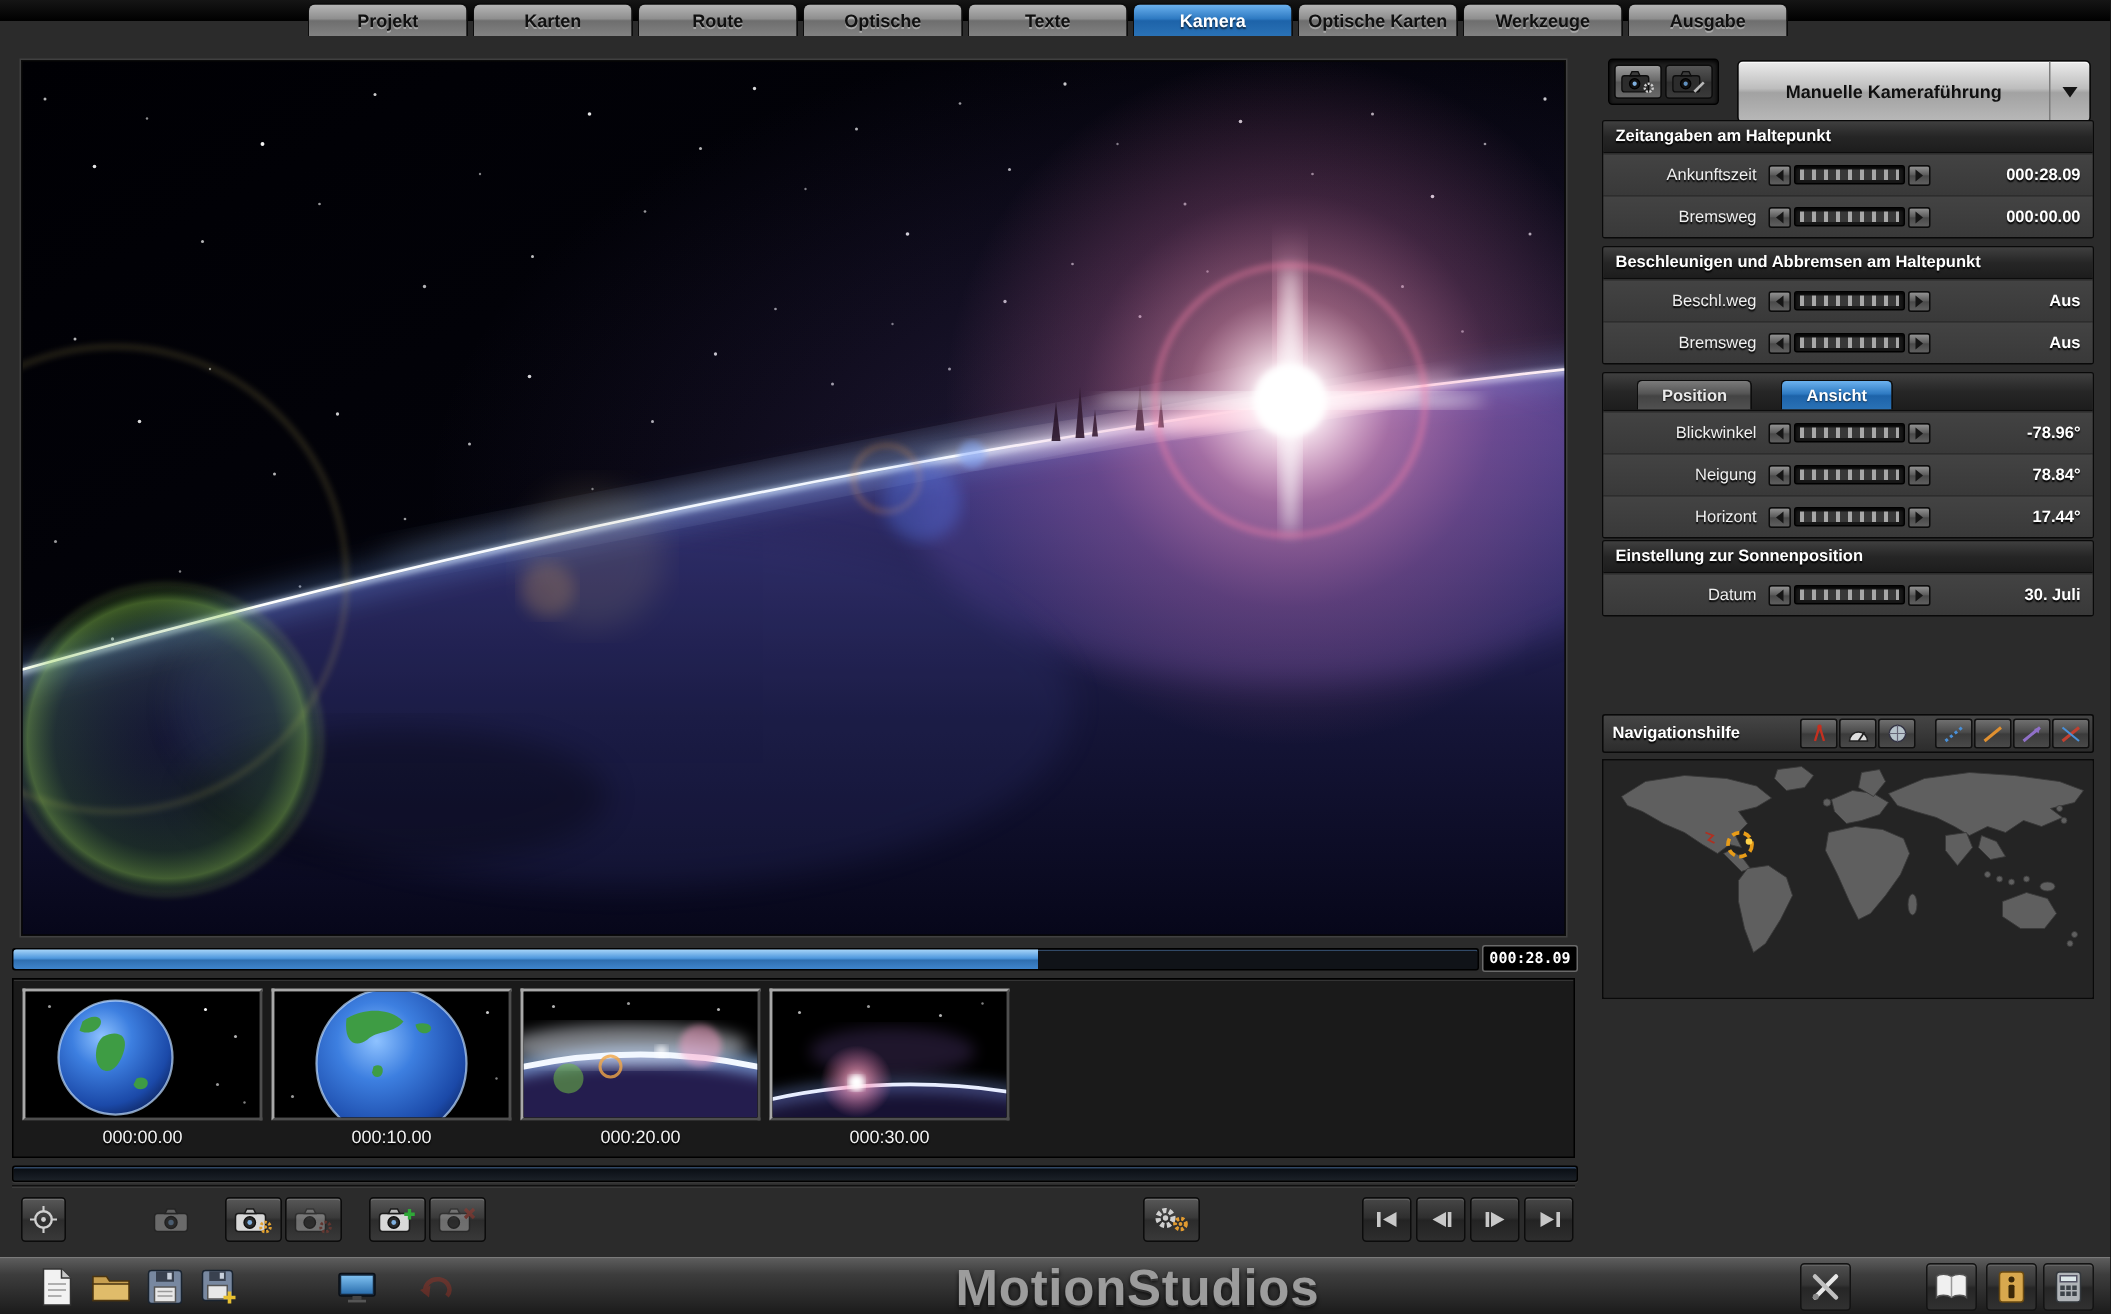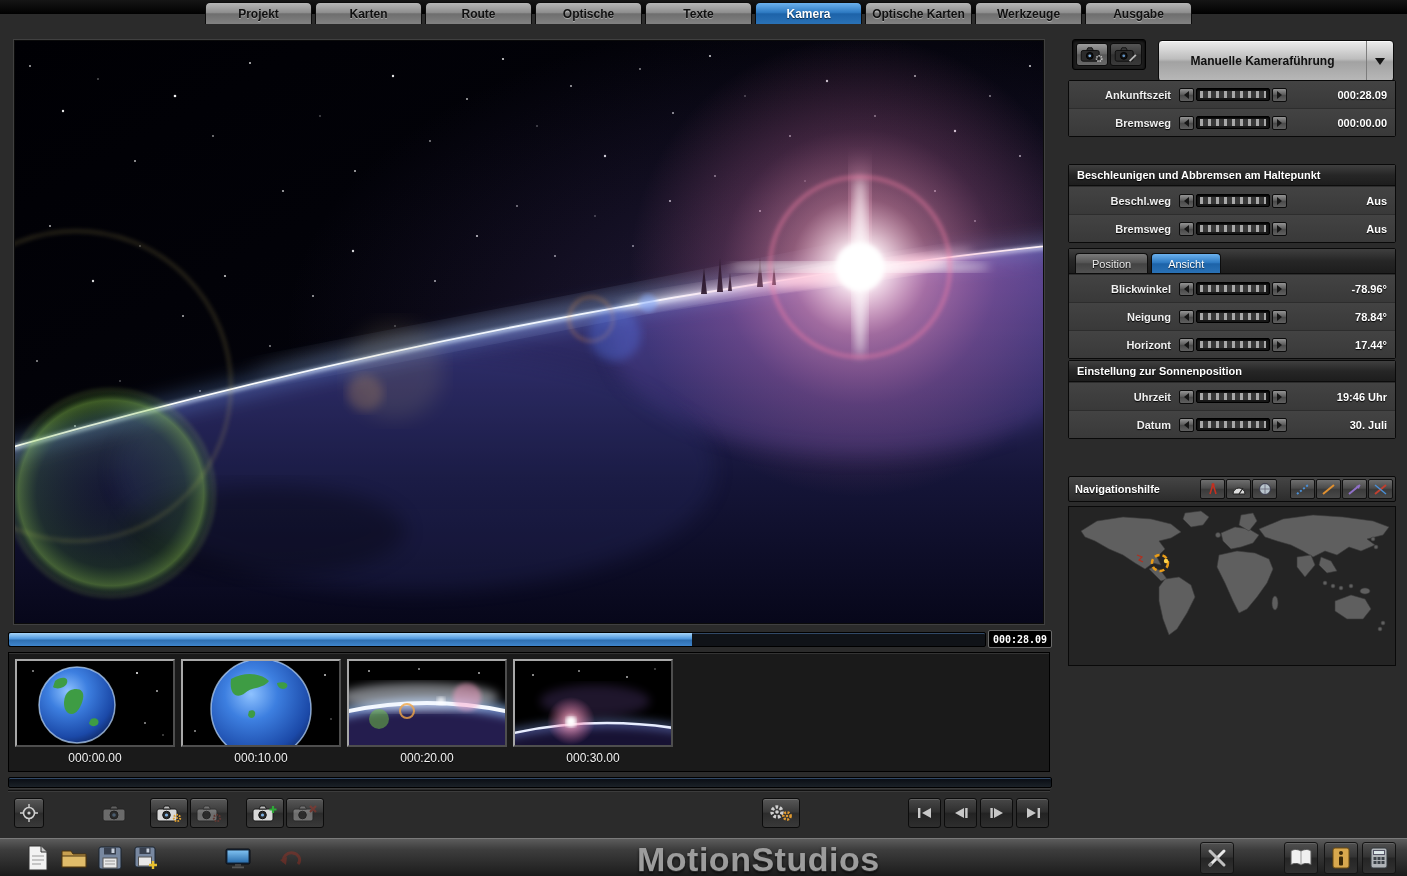--- a/index.html
+++ b/index.html
@@ -71,35 +71,35 @@
   .dd-btn{width:26px;height:100%;border-left:1px solid #7d7d7d;display:flex;align-items:center;justify-content:center;}
   .dd-arrow{width:0;height:0;border-left:5px solid transparent;border-right:5px solid transparent;border-top:7px solid #141414;}
   .group{position:absolute;left:1068px;width:328px;box-sizing:border-box;background:#3b3b3b;border:1px solid #090909;
       border-radius:2px;box-shadow:inset 0 0 0 1px rgba(255,255,255,.07);}
   .grp-hdr{height:20px;display:flex;align-items:center;padding:0 8px;
       background:linear-gradient(#3f3f3f,#262626 50%,#1d1d1d);border-bottom:1px solid #0c0c0c;
       font-size:11px;font-weight:bold;color:#fff;text-shadow:0 1px 1px #000;}
   .grp-row{height:27px;display:flex;align-items:center;padding:0 8px;border-top:1px solid #2d2d2d;
       background:linear-gradient(#434343,#393939);}
   .grp-row:first-of-type{border-top:none;}
-  .row-label{width:94px;text-align:right;font-size:11px;font-weight:bold;color:#f0f0f0;text-shadow:0 1px 1px #000;margin-right:8px;}
+  .row-label{width:94px;text-align:right;font-size:11px;font-weight:normal;color:#f0f0f0;text-shadow:0 1px 1px #000;margin-right:8px;}
   .row-value{flex:1;text-align:right;font-size:11px;font-weight:bold;color:#fff;text-shadow:0 1px 1px #000;}
   .spin{display:flex;align-items:center;gap:2px;}
   .sbtn{width:15px;height:14px;box-sizing:border-box;border:1px solid #0c0c0c;border-radius:2px;
       background:linear-gradient(#949494,#5e5e5e 45%,#4a4a4a 52%,#606060);display:flex;align-items:center;justify-content:center;}
   .tl{display:block;width:0;height:0;border-top:4px solid transparent;border-bottom:4px solid transparent;border-right:5px solid #151515;}
   .tr{display:block;width:0;height:0;border-top:4px solid transparent;border-bottom:4px solid transparent;border-left:5px solid #151515;}
   .strack{width:74px;height:13px;box-sizing:border-box;border:1px solid #000;border-radius:2px;background:#181818;
       box-shadow:inset 0 1px 2px #000;position:relative;}
   .strack::after{content:"";position:absolute;left:3px;right:3px;top:2px;bottom:2px;
       background:repeating-linear-gradient(90deg,#a8a8a8 0 3px,#383838 3px 8px);}
   .seg-hdr{height:24px;display:flex;align-items:flex-end;padding:0 0 0 6px;
       background:linear-gradient(#3f3f3f,#262626 50%,#1d1d1d);border-bottom:1px solid #0c0c0c;}
   .seg-tab{height:20px;box-sizing:border-box;padding:0 16px;margin-right:3px;border:1px solid #0d0d0d;border-bottom:none;
-      border-radius:4px 4px 0 0;display:flex;align-items:center;font-size:11px;font-weight:normal;}
+      border-radius:4px 4px 0 0;display:flex;align-items:center;font-size:11px;font-weight:bold;margin-left:16px;}
   .seg-tab.inactive{background:linear-gradient(#7b7b7b,#545454 45%,#434343 52%,#515151);color:#eaeaea;text-shadow:0 1px 1px #000;}
   .seg-tab.active{background:linear-gradient(#6cb2ef,#2e7ac2 45%,#1d63a9 52%,#2a72b6);color:#fff;text-shadow:0 1px 1px rgba(0,0,0,.6);}
   .navbar{position:absolute;left:1068px;top:476px;width:328px;height:26px;box-sizing:border-box;border:1px solid #090909;
       background:linear-gradient(#454545,#2c2c2c);display:flex;align-items:center;border-radius:2px;}
   .nav-title{font-size:11px;font-weight:bold;color:#fff;text-shadow:0 1px 1px #000;padding:0 6px;flex:0 0 auto;}
   .nbtn{width:25px;height:20px;box-sizing:border-box;margin-left:1px;border:1px solid #101010;border-radius:2px;
       background:linear-gradient(#6f6f6f,#4b4b4b 45%,#3b3b3b 52%,#494949);display:flex;align-items:center;justify-content:center;}
   .nav-gap{width:12px;}
   .map{position:absolute;left:1068px;top:506px;width:328px;height:160px;box-sizing:border-box;background:#242424;
       border:1px solid #090909;box-shadow:inset 0 0 0 1px #3e3e3e;}
@@ -579,20 +579,21 @@
     </div>
   </div>
   <div class="dropdown">
     <div class="dropdown-text">Manuelle Kameraführung</div>
     <div class="dd-btn">
         <span class="dd-arrow"></span>
       </div>
   </div>
 
   <div class="group" style="top:80px;">
+    <div class="grp-hdr">Zeitangaben am Haltepunkt</div>
     <div class="grp-row">
       <div class="row-label">Ankunftszeit</div>
       <div class="spin">
         <span class="sbtn">
             <i class="tl"></i>
           </span>
         <span class="strack"></span>
         <span class="sbtn">
             <i class="tr"></i>
           </span>
@@ -685,33 +686,20 @@
         <span class="sbtn">
             <i class="tr"></i>
           </span>
       </div>
       <div class="row-value">17.44°</div>
     </div>
   </div>
 
   <div class="group" style="top:360px;">
     <div class="grp-hdr">Einstellung zur Sonnenposition</div>
-    <div class="grp-row">
-      <div class="row-label">Uhrzeit</div>
-      <div class="spin">
-        <span class="sbtn">
-            <i class="tl"></i>
-          </span>
-        <span class="strack"></span>
-        <span class="sbtn">
-            <i class="tr"></i>
-          </span>
-      </div>
-      <div class="row-value">19:46 Uhr</div>
-    </div>
     <div class="grp-row">
       <div class="row-label">Datum</div>
       <div class="spin">
         <span class="sbtn">
             <i class="tl"></i>
           </span>
         <span class="strack"></span>
         <span class="sbtn">
             <i class="tr"></i>
           </span>

